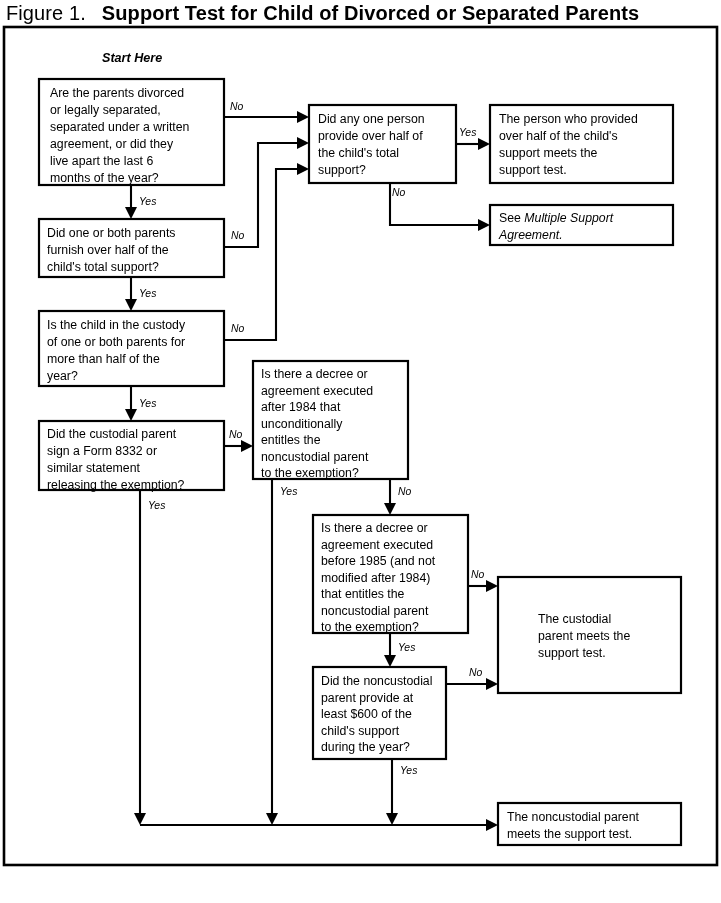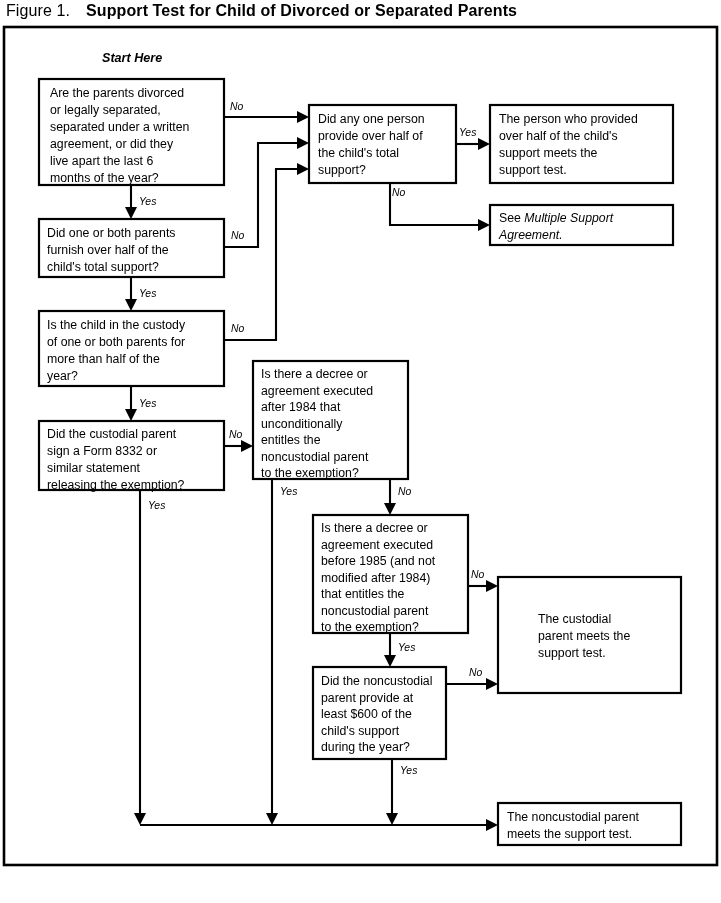--- a/index.html
+++ b/index.html
@@ -17,21 +17,21 @@
   }
   #figure-root {
     position: relative;
     width: 721px;
     height: 903px;
   }
   .fig-title {
     position: absolute;
     left: 6px;
     top: 2px;
-    font-size: 16px;
+    font-size: 20px;
     letter-spacing: 0.1px;
     white-space: nowrap;
   }
   .fig-title .label {
     font-weight: normal;
   }
   .fig-title .name {
     font-weight: bold;
     margin-left: 16px;
   }

